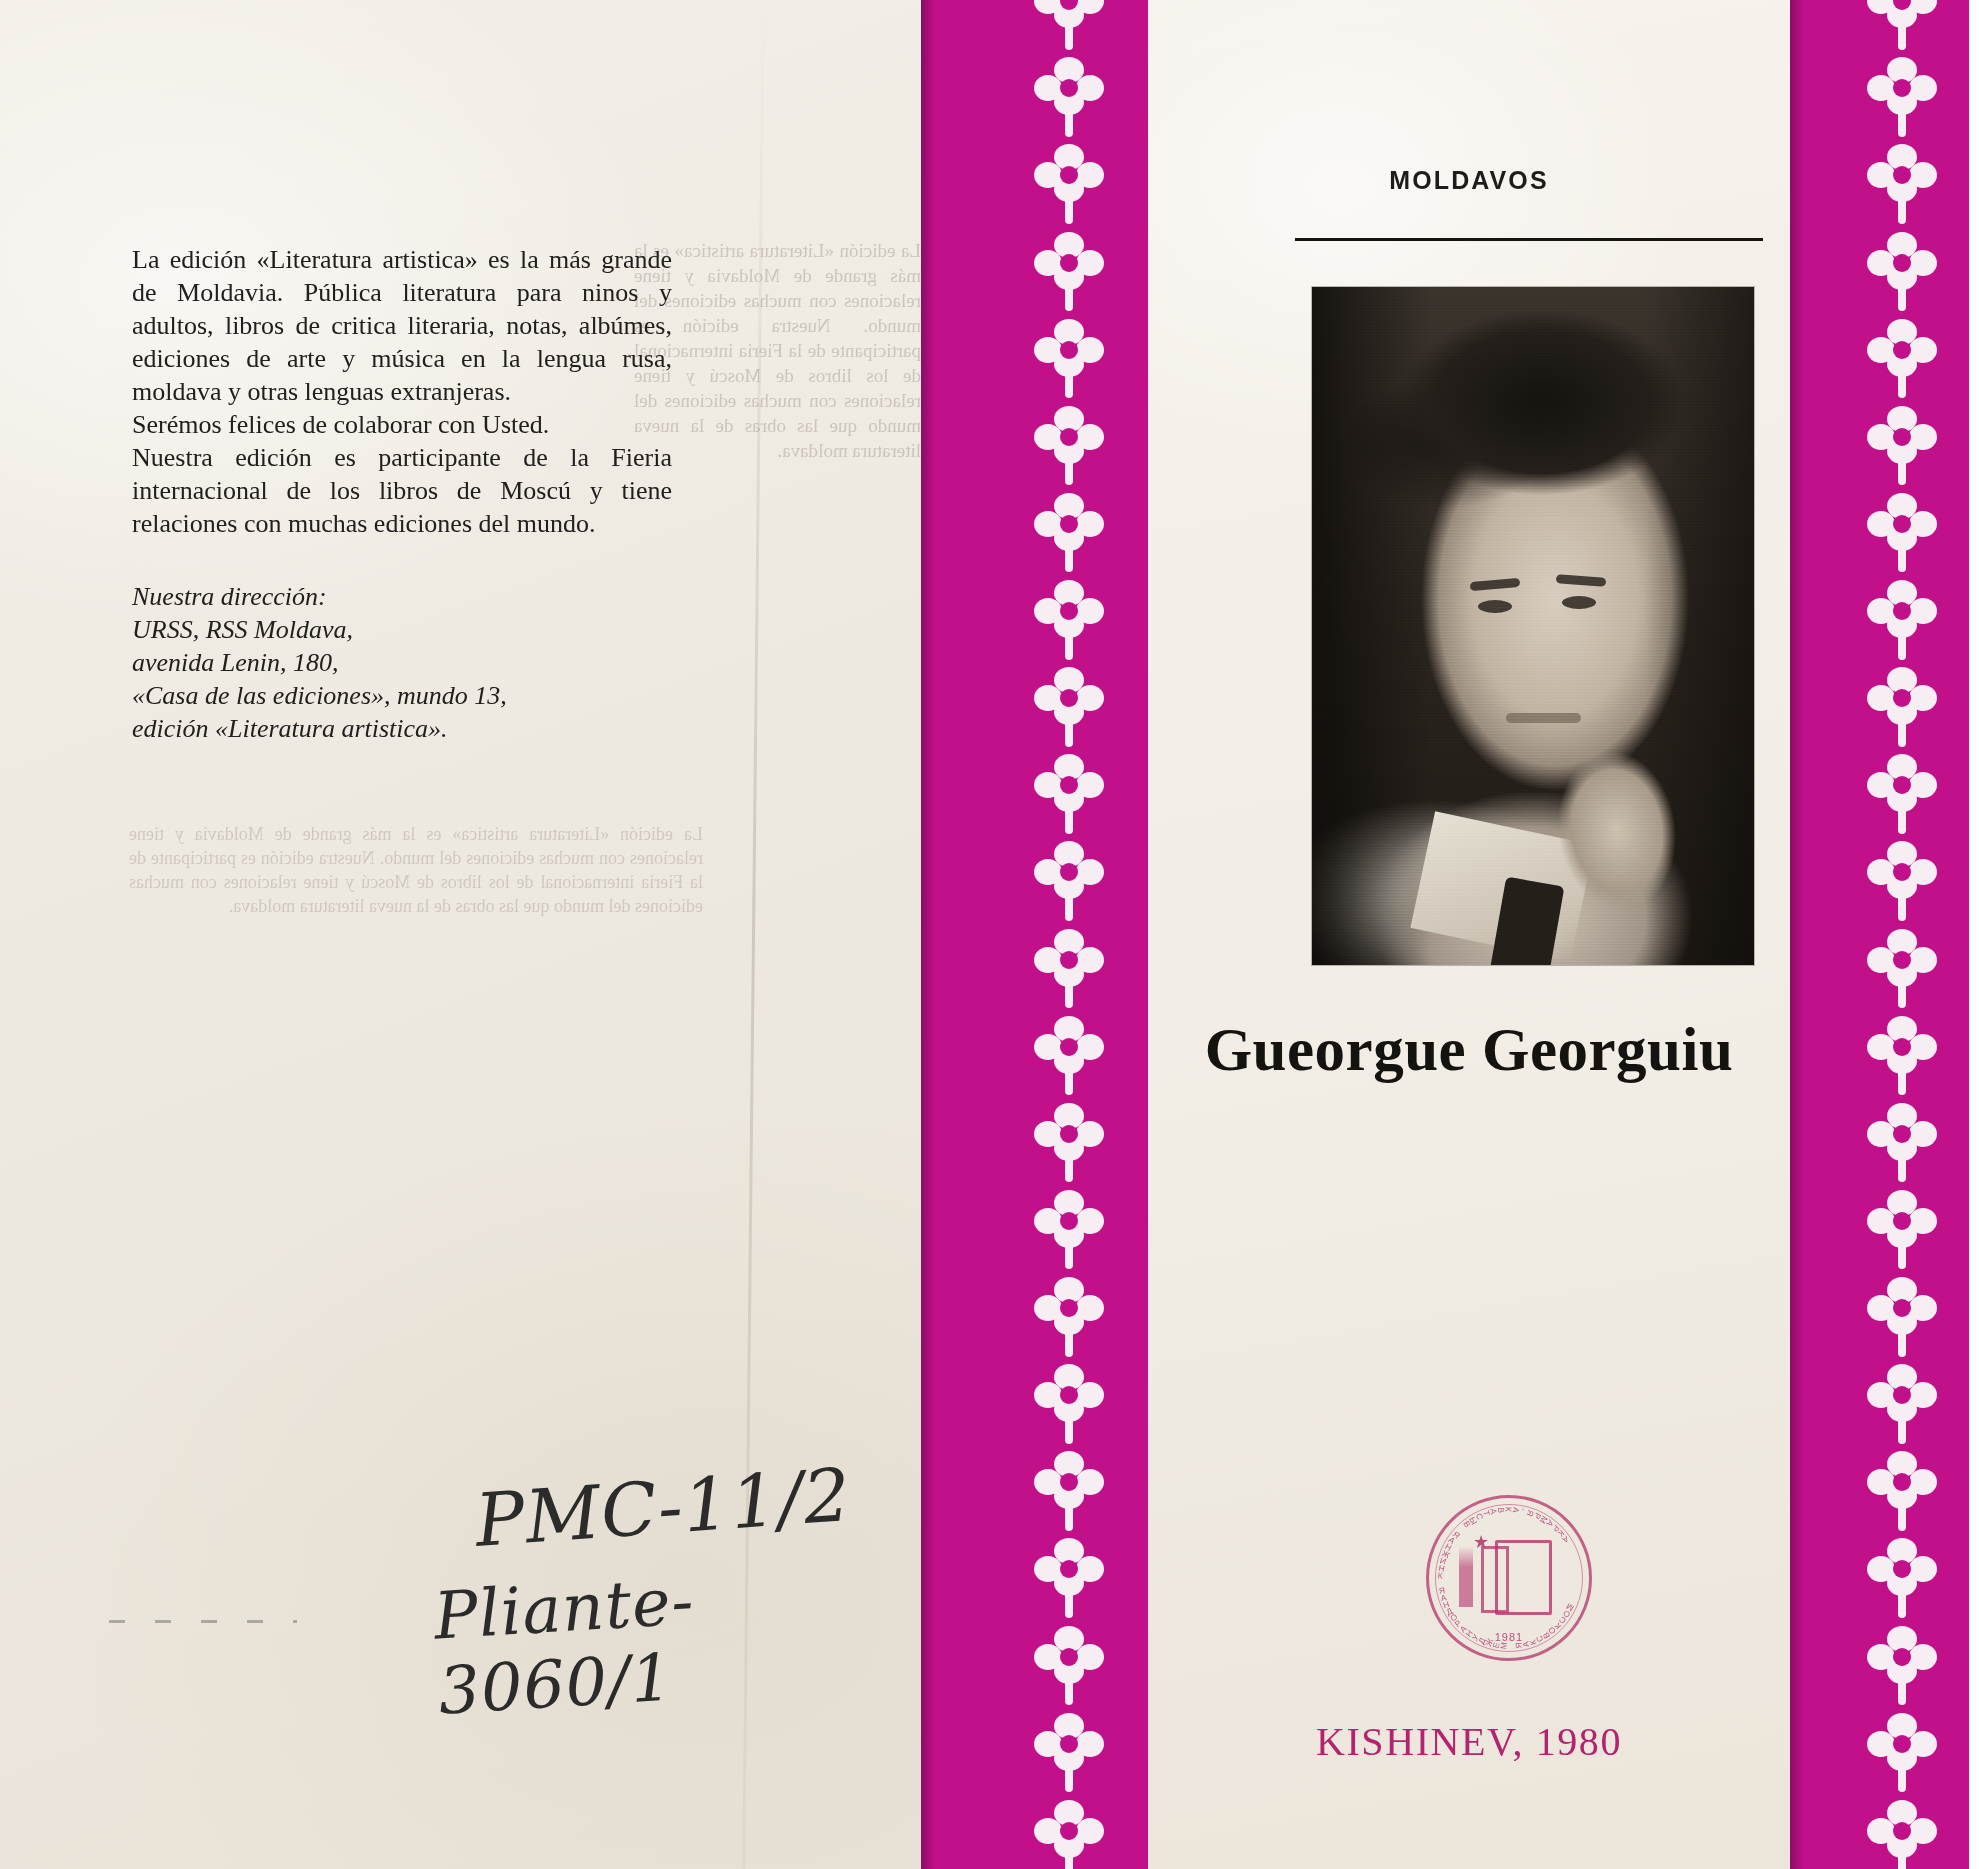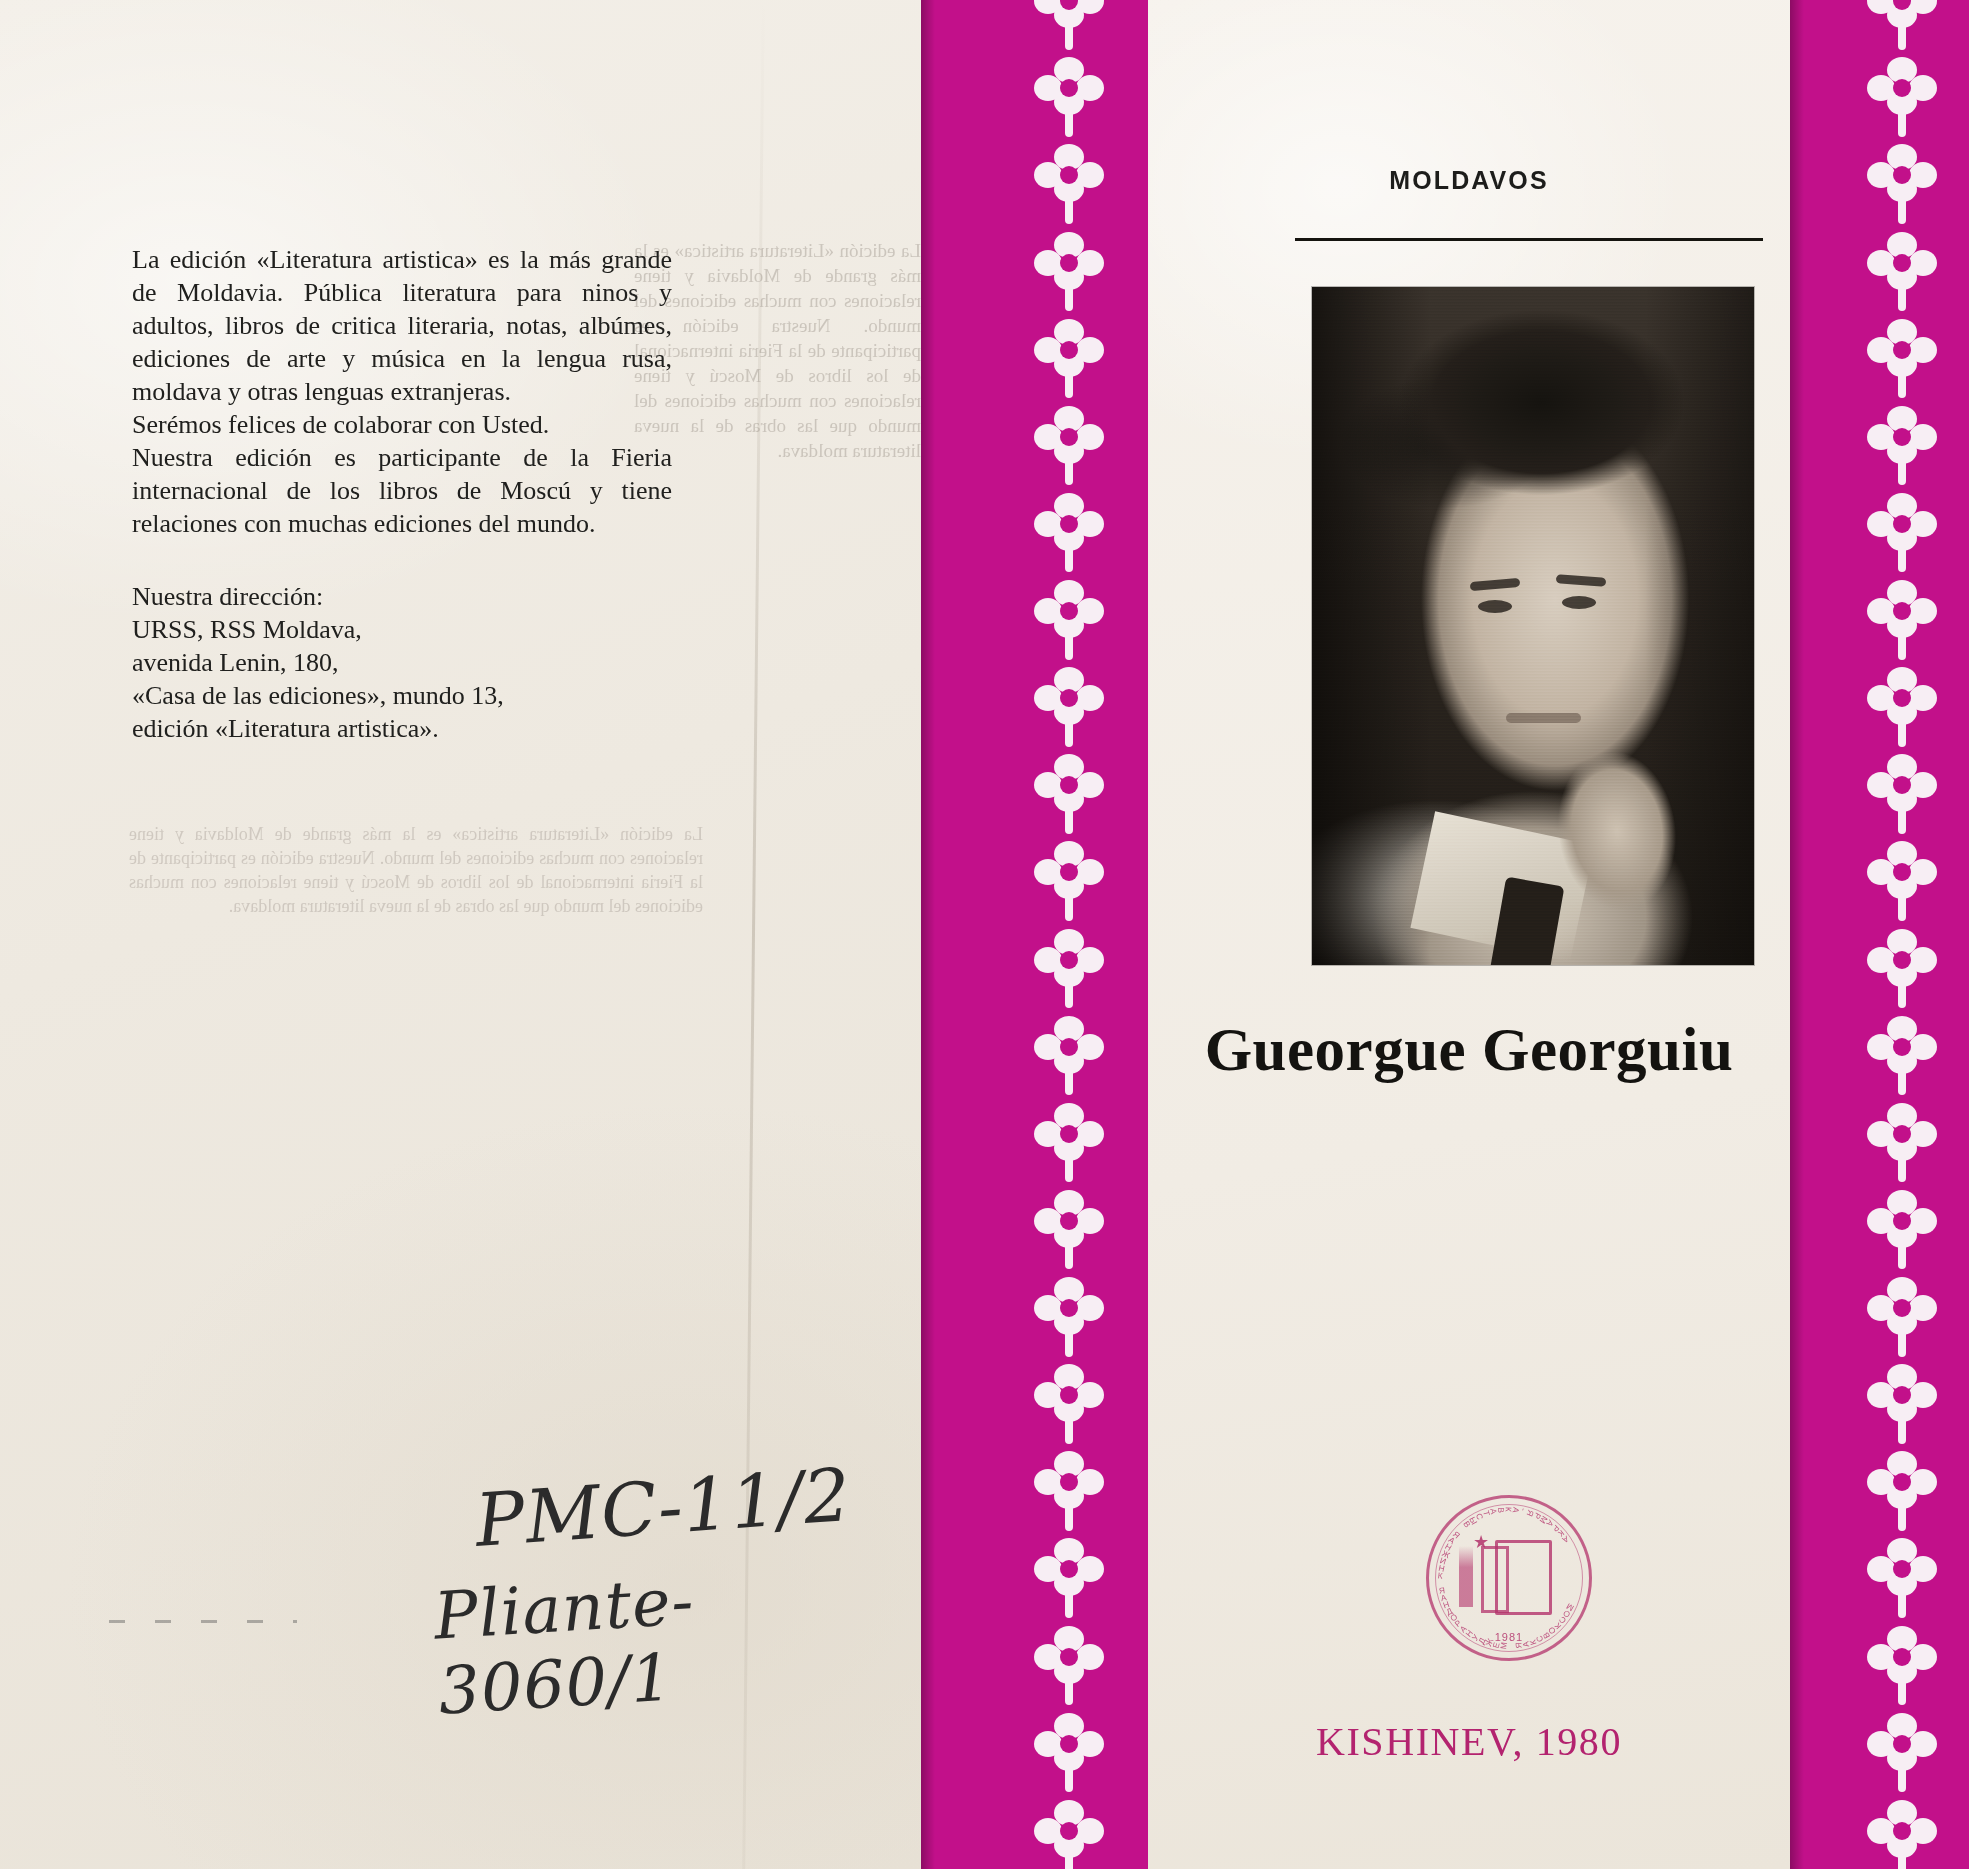--- a/index.html
+++ b/index.html
@@ -88,21 +88,21 @@
     font-size: 26px;
     line-height: 33px;
     color: #20201e;
     text-align: justify;
   }
   .colophon p { margin: 0; }
   .colophon .addr {
     margin-top: 40px;
     text-align: left;
   }
-  .colophon .addr div { white-space: nowrap; }
+  .colophon .addr div { white-space: nowrap; font-style: italic; }
 
   
   .handwriting {
     position: absolute;
     color: #2b2b2b;
     font-family: "DejaVu Serif", serif;
     font-style: italic;
     letter-spacing: 1px;
     transform: rotate(-4deg);
     user-select: none;

